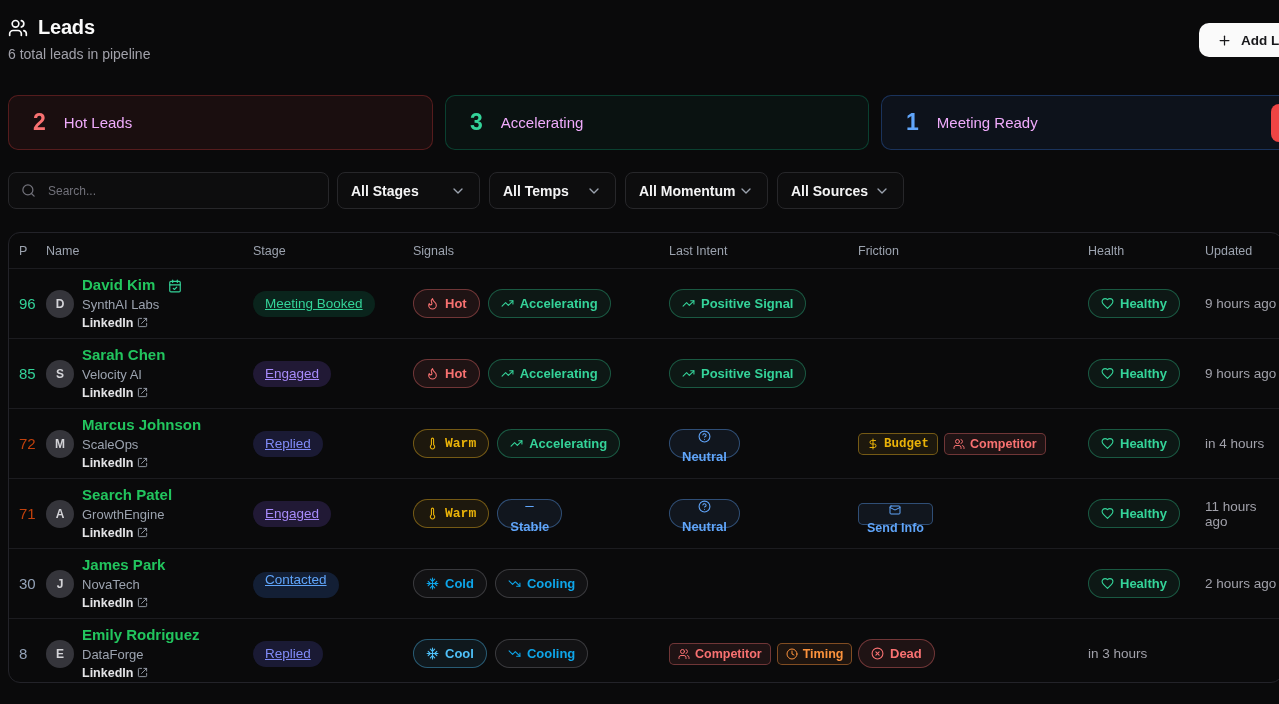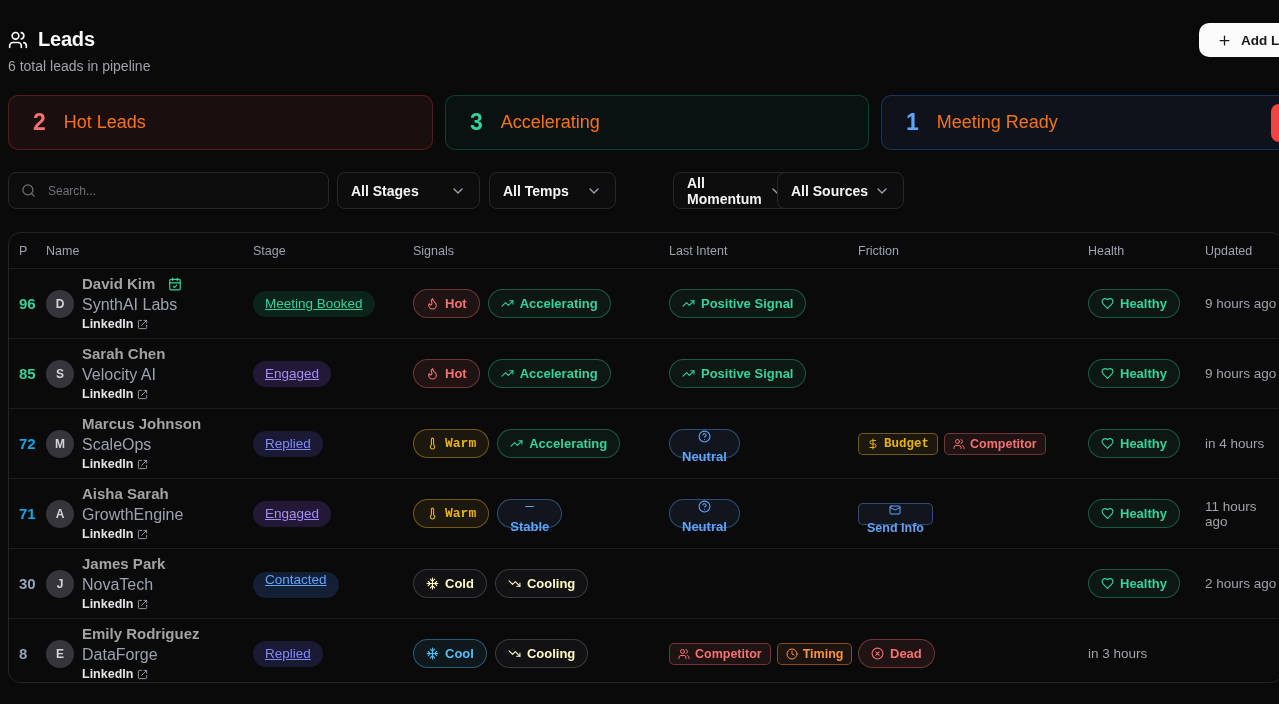--- a/index.html
+++ b/index.html
@@ -6,21 +6,21 @@
   body{
     width:1279px;height:704px;overflow:hidden;position:relative;
     background:#0a0a0b;color:#fafafa;
     font-family:"Liberation Sans","DejaVu Sans",sans-serif;
     -webkit-font-smoothing:antialiased;
   }
   .ic{display:inline-flex;align-items:center;justify-content:center;}
   .ic svg{width:1em;height:1em;display:block;}
 
   
-  .page-header{position:absolute;left:8px;top:28px;}
+  .page-header{position:absolute;left:8px;top:16px;}
   .title-row{display:flex;align-items:center;gap:10px;}
   .title-row .ic{font-size:20px;color:#fafafa;}
   .page-title{font-size:20px;font-weight:700;letter-spacing:-.2px;}
   .page-subtitle{margin-top:7px;font-size:14px;color:#a1a1aa;}
 
   .add-btn{
     position:absolute;left:1199px;top:23px;height:34px;
     display:flex;align-items:center;gap:9px;padding:0 18px;
     background:#fafafa;color:#18181b;border:none;border-radius:10px;
     font-size:13.5px;font-weight:600;white-space:nowrap;cursor:pointer;
@@ -28,21 +28,21 @@
   }
   .add-btn .ic{font-size:15px;}
 
   
   .stat-card{
     position:absolute;top:95px;height:55px;border-radius:10px;
     display:flex;align-items:center;gap:18px;padding-left:24px;box-sizing:border-box;
     cursor:pointer;
   }
   .stat-value{font-size:23px;font-weight:800;}
-  .stat-label{font-size:18px;color:#f97316;text-align:center;}
+  .stat-label{font-size:15px;color:#f0abfc;text-align:center;}
   .card-red{left:8px;width:425px;background:rgba(239,68,68,.07);border:1px solid rgba(239,68,68,.28);}
   .card-red .stat-value{color:#f87171;}
   .card-green{left:445px;width:424px;background:rgba(16,185,129,.05);border:1px solid rgba(16,185,129,.28);}
   .card-green .stat-value{color:#34d399;}
   .card-blue{left:881px;width:424px;background:rgba(59,130,246,.07);border:1px solid rgba(59,130,246,.3);}
   .card-blue .stat-value{color:#60a5fa;}
   .stat-partial{
     position:absolute;left:1271px;top:104px;width:34px;height:38px;
     background:#ef4444;border-radius:8px;cursor:pointer;
   }
@@ -61,47 +61,47 @@
   .search-box input::placeholder{color:#71717a;}
   .dropdown{
     position:absolute;top:172px;height:37px;box-sizing:border-box;
     display:flex;align-items:center;justify-content:space-between;padding:6px 13px;
     background:#0d0d0e;border:1px solid #27272a;border-radius:8px;cursor:pointer;
   }
   .dropdown .dd-label{font-size:14px;font-weight:600;color:#f4f4f5;}
   .dropdown .ic{font-size:16px;color:#9ca3af;}
   .dd-stages{left:337px;width:143px;}
   .dd-temps{left:489px;width:127px;}
-  .dd-momentum{left:625px;width:126px;margin-left:48px;}
+  .dd-momentum{left:625px;width:143px;}
   .dd-sources{left:777px;width:127px;}
 
   
   .table{
     position:absolute;left:8px;top:232px;width:1275px;height:451px;box-sizing:border-box;
     border:1px solid #232329;border-radius:12px;overflow:hidden;
   }
   .grid-cols{
     display:grid;
     grid-template-columns:27px 207px 160px 256px 189px 230px 117px 1fr;
     padding-left:10px;align-items:center;
   }
   .thead{height:35px;color:#9ca3af;font-size:12.5px;font-weight:500;}
   .row{height:69px;border-top:1px solid #1c1c20;cursor:pointer;}
 
-  .score{font-size:15px;font-weight:700;}
-  .sc-green{color:#34d399;}.sc-amber{color:#0ea5e9;}.sc-slate{color:#94a3b8;}
+  .score{font-size:15px;font-weight:400;}
+  .sc-green{color:#34d399;}.sc-amber{color:#c2410c;}.sc-slate{color:#94a3b8;}
 
   .name-cell{display:flex;align-items:center;gap:8px;}
   .avatar{
     width:28px;height:28px;border-radius:50%;background:#35353b;color:#d4d4d8;
     font-size:12px;font-weight:700;display:flex;align-items:center;justify-content:center;flex:none;
   }
-  .lead-name{font-size:15px;font-weight:600;color:#a3a3a3;display:flex;align-items:center;gap:13px;line-height:1.1;}
+  .lead-name{font-size:15px;font-weight:600;color:#22c55e;display:flex;align-items:center;gap:13px;line-height:1.1;}
   .lead-name .ic{font-size:14px;color:#34d399;}
-  .company{font-size:16px;color:#9ca3af;margin-top:3px;line-height:1.2;}
+  .company{font-size:13px;color:#9ca3af;margin-top:3px;line-height:1.2;}
   .linkedin{font-size:12.5px;font-weight:700;color:#e4e4e7;display:flex;align-items:center;gap:4px;margin-top:3px;text-decoration:none;cursor:pointer;width:fit-content;}
   .linkedin .ic{font-size:11px;color:#9ca3af;}
 
   .pill{
     display:inline-flex;align-items:center;gap:6px;height:29px;padding:0 12px;box-sizing:border-box;
     border-radius:999px;border:1px solid;font-size:13px;font-weight:600;white-space:nowrap;
   }
   .pill .ic{font-size:13px;}
   .stage-pill{border:none;font-weight:500;font-size:13.5px;height:26px;text-decoration:underline;}
   .rect-badge{
@@ -109,21 +109,21 @@
     border-radius:5px;border:1px solid;font-size:12.5px;font-weight:600;white-space:nowrap;
   }
   .rect-badge .ic{font-size:12px;}
 
   .t-red{color:#f87171;border-color:rgba(248,113,113,.38);background:rgba(248,113,113,.09);}
   .t-green{color:#34d399;border-color:rgba(52,211,153,.35);background:rgba(52,211,153,.07);}
   .t-amber{color:#eab308;border-color:rgba(251,191,36,.4);background:rgba(251,191,36,.08);font-family:Liberation Mono, monospace;}
   .t-blue{color:#60a5fa;border-color:rgba(96,165,250,.4);background:rgba(96,165,250,.08);flex-direction:column;}
   .t-purple{color:#a78bfa;border-color:rgba(167,139,250,.35);background:rgba(139,92,246,.16);}
   .t-indigo{color:#818cf8;border-color:rgba(129,140,248,.35);background:rgba(99,102,241,.16);}
-  .t-gray{color:#fef9c3;border-color:rgba(161,161,170,.28);background:rgba(161,161,170,.06);}
+  .t-gray{color:#0ea5e9;border-color:rgba(161,161,170,.28);background:rgba(161,161,170,.06);}
   .t-sky{color:#4fc0f8;border-color:rgba(79,192,248,.4);background:rgba(79,192,248,.08);}
   .t-orange{color:#fb923c;border-color:rgba(251,146,60,.45);background:rgba(251,146,60,.08);}
   .stage-pill.t-green{background:rgba(16,185,129,.15);}
   .stage-pill.t-purple{background:rgba(139,92,246,.18);}
   .stage-pill.t-indigo{background:rgba(99,102,241,.18);}
   .stage-pill.t-blue{background:rgba(59,130,246,.18);}
 
   .cell-badges{display:flex;gap:8px;align-items:center;}
   .friction-cell{display:flex;gap:6px;align-items:center;}
   .updated{font-size:13.5px;color:#a1a1aa;}
@@ -447,21 +447,21 @@
           </span></div>
     <div class="updated">in 4 hours</div>
   </div>
 
   <div class="grid-cols row">
     <div class="score sc-amber">71</div>
     <div class="name-cell">
       <div class="avatar">A</div>
       <div class="name-block">
         <div class="lead-name">
-              <span class="nm">Aisha Sarah</span>
+              <span class="nm">Search Patel</span>
             </div>
         <div class="company">GrowthEngine</div>
         <a class="linkedin">
               <span class="li-label">LinkedIn</span>
               <span class="ic">
                 <svg viewBox="0 0 24 24" fill="none" stroke="currentColor" stroke-width="2" stroke-linecap="round" stroke-linejoin="round">
                   <path d="M15 3h6v6"></path>
                   <path d="M10 14 21 3"></path>
                   <path d="M21 14v5a2 2 0 0 1-2 2H5a2 2 0 0 1-2-2V5a2 2 0 0 1 2-2h5"></path>
                 </svg>

